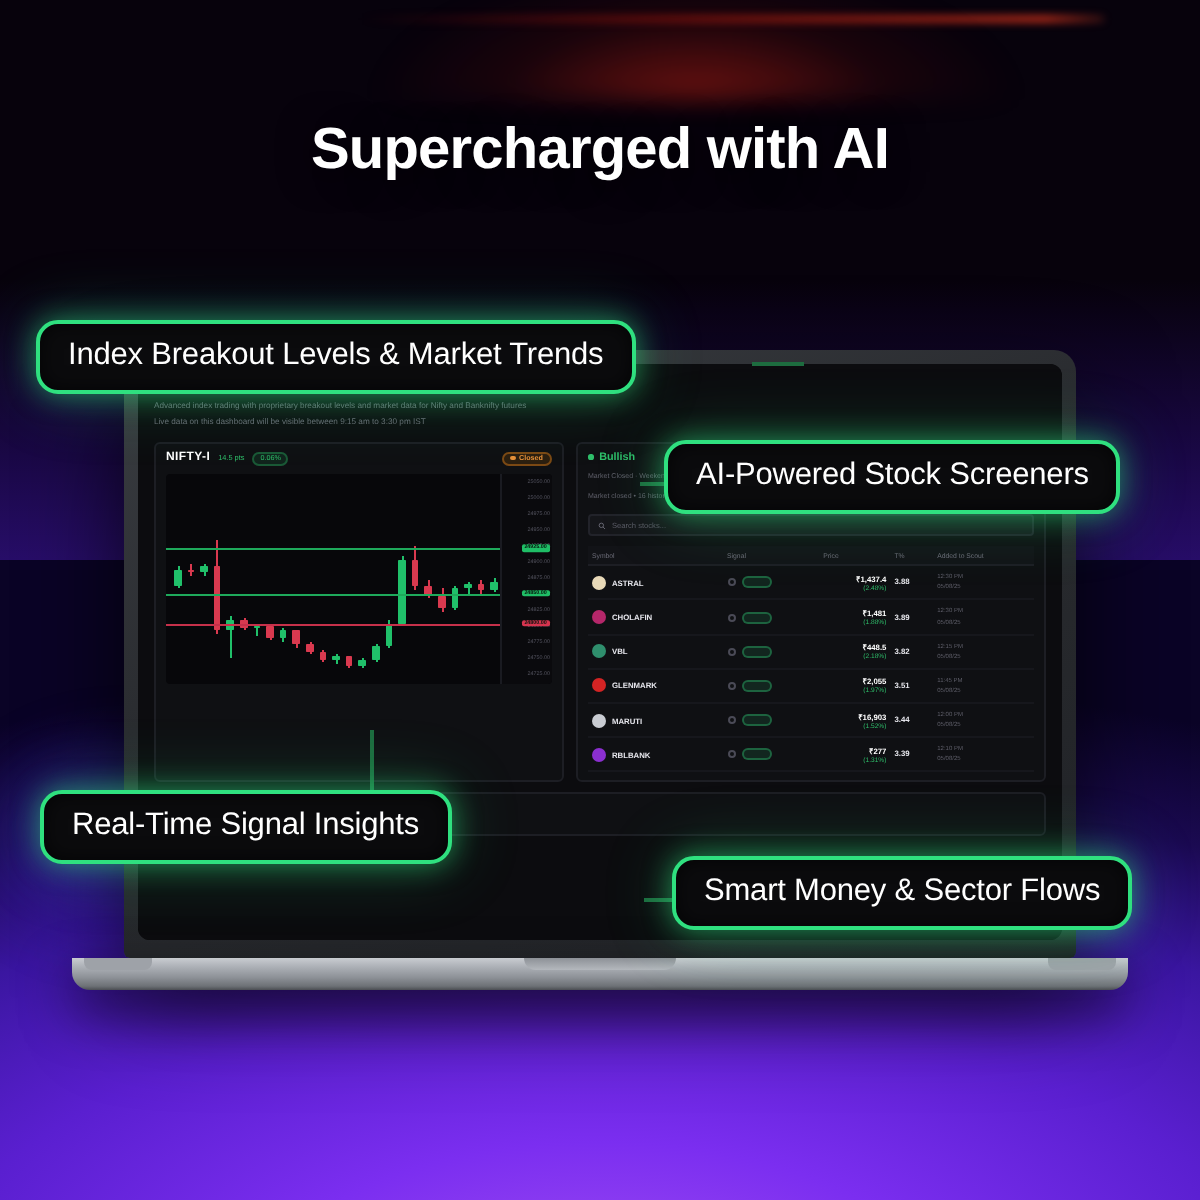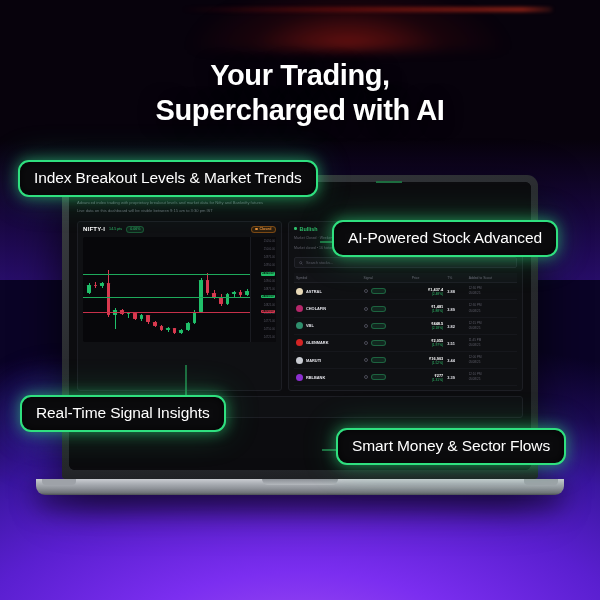--- a/index.html
+++ b/index.html
@@ -164,21 +164,20 @@
 
 <div class="bg-root">
   <div class="bg-topglow"></div>
   <div class="bg-redline"></div>
   <div class="bg-purple-fade"></div>
   <div class="bg-purple"></div>
   <div class="bg-leftglow"></div>
 </div>
 
 <div class="headline">
-  <div>Your Trading,</div>
   <div>Supercharged with AI</div>
 </div>
 
 <div class="laptop">
   <div class="lid">
     <div class="screen">
 
       <div class="dash">
         <div class="dash-title">Index Scout</div>
         <div class="dash-sub">Advanced index trading with proprietary breakout levels and market data for Nifty and Banknifty futures</div>
@@ -507,15 +506,15 @@
     <div class="notch"></div>
   </div>
 </div>
 
 <div class="conn cn1"></div>
 <div class="conn cn2"></div>
 <div class="conn cn3"></div>
 <div class="conn cn4"></div>
 
 <div class="callout c1">Index Breakout Levels &amp; Market Trends</div>
-<div class="callout c2">AI-Powered Stock Advanced</div>
+<div class="callout c2">AI-Powered Stock Screeners</div>
 <div class="callout c3">Real-Time Signal Insights</div>
 <div class="callout c4">Smart Money &amp; Sector Flows</div>
 
 </body></html>

